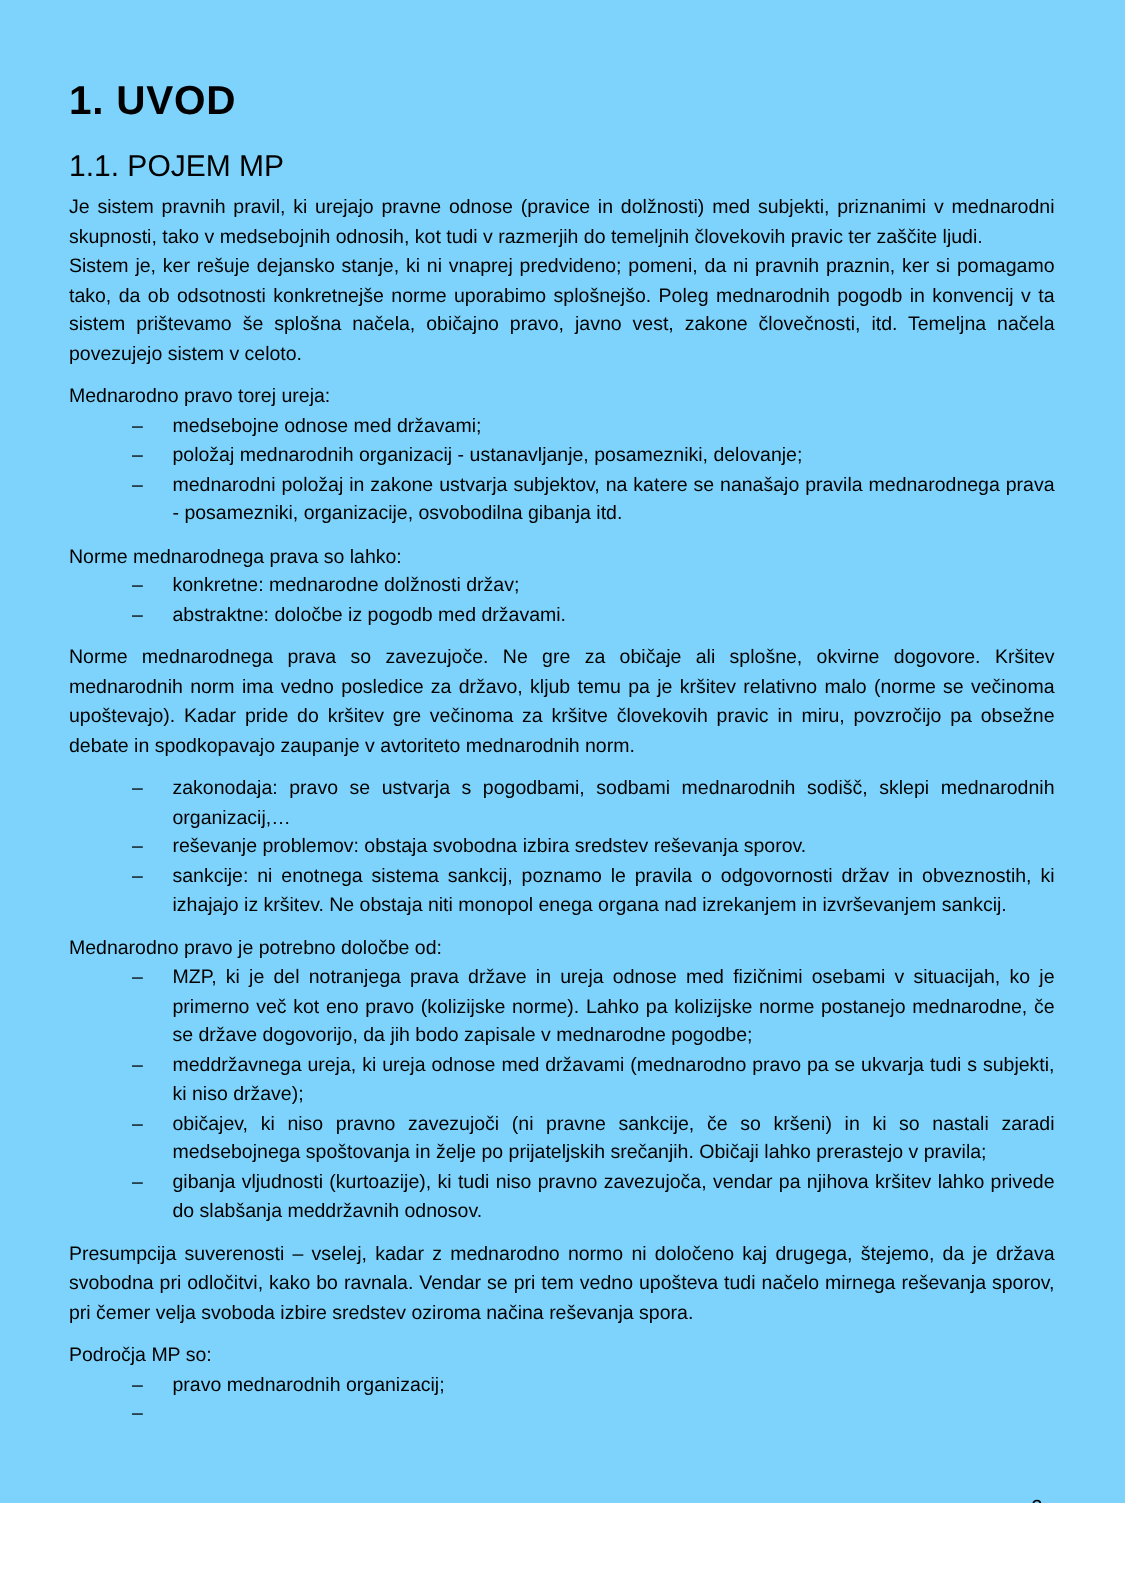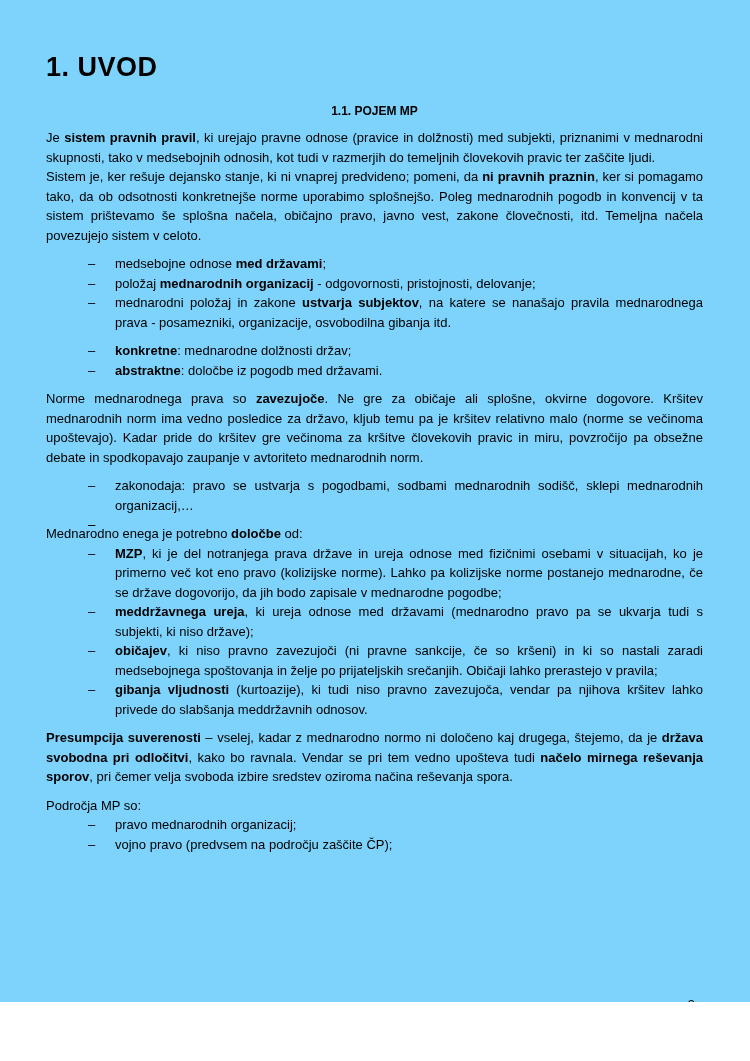--- a/index.html
+++ b/index.html
@@ -27,77 +27,79 @@
   }
   .title {
     font-size: 27px;
     line-height: 30px;
     font-weight: bold;
     margin: 0 0 19px 0;
     text-align: left;
     letter-spacing: 0.5px;
   }
   .heading {
-    font-size: 12px;
+    font-size: 20px;
     line-height: 20px;
-    font-weight: bold;
+    font-weight: normal;
     margin: 0 0 7px 0;
-    text-align: center;
+    text-align: left;
   }
   .para { margin: 0; }
   .spacer { height: 9px; }
   .bullet {
     position: relative;
     padding-left: 69px;
     margin: 0;
   }
   .bullet .dash {
     position: absolute;
     left: 42px;
     top: 0;
   }
-  .b { font-weight: bold; }
+  .b { font-weight: normal; }
   .page-num {
     position: absolute;
     right: 55px;
     top: 997px;
     font-size: 13.5px;
   }
 </style>
 </head>
 <body>
 
 <div class="page">
   <div class="doc">
     <div class="title">1. UVOD</div>
     <div class="heading">1.1. POJEM MP</div>
     <div id="doc-blocks">
         <div class="para"><span>Je </span><span class="b">sistem pravnih pravil</span><span>, ki urejajo pravne odnose (pravice in dolžnosti) med subjekti, priznanimi v mednarodni skupnosti, tako v medsebojnih odnosih, kot tudi v razmerjih do temeljnih človekovih pravic ter zaščite ljudi.</span></div>
         <div class="para"><span>Sistem je, ker rešuje dejansko stanje, ki ni vnaprej predvideno; pomeni, da </span><span class="b">ni pravnih praznin</span><span>, ker si pomagamo tako, da ob odsotnosti konkretnejše norme uporabimo splošnejšo. Poleg mednarodnih pogodb in konvencij v ta sistem prištevamo še splošna načela, običajno pravo, javno vest, zakone človečnosti, itd. Temeljna načela povezujejo sistem v celoto.</span></div>
         <div class="spacer"></div>
+        <div class="para"><span>Mednarodno pravo torej ureja:</span></div>
         <div class="bullet"><span class="dash">–</span><span>medsebojne odnose </span><span class="b">med državami</span><span>;</span></div>
-        <div class="bullet"><span class="dash">–</span><span>položaj </span><span class="b">mednarodnih organizacij</span><span> - odgovornosti, pristojnosti, delovanje;</span></div>
+        <div class="bullet"><span class="dash">–</span><span>položaj </span><span class="b">mednarodnih organizacij</span><span> - ustanavljanje, posamezniki, delovanje;</span></div>
         <div class="bullet"><span class="dash">–</span><span>mednarodni položaj in zakone </span><span class="b">ustvarja subjektov</span><span>, na katere se nanašajo pravila mednarodnega prava - posamezniki, organizacije, osvobodilna gibanja itd.</span></div>
         <div class="spacer"></div>
+        <div class="para"><span>Norme mednarodnega prava so lahko:</span></div>
         <div class="bullet"><span class="dash">–</span><span class="b">konkretne</span><span>: mednarodne dolžnosti držav;</span></div>
         <div class="bullet"><span class="dash">–</span><span class="b">abstraktne</span><span>: določbe iz pogodb med državami.</span></div>
         <div class="spacer"></div>
         <div class="para"><span>Norme mednarodnega prava so </span><span class="b">zavezujoče</span><span>. Ne gre za običaje ali splošne, okvirne dogovore. Kršitev mednarodnih norm ima vedno posledice za državo, kljub temu pa je kršitev relativno malo (norme se večinoma upoštevajo). Kadar pride do kršitev gre večinoma za kršitve človekovih pravic in miru, povzročijo pa obsežne debate in spodkopavajo zaupanje v avtoriteto mednarodnih norm.</span></div>
         <div class="spacer"></div>
         <div class="bullet"><span class="dash">–</span><span>zakonodaja: pravo se ustvarja s pogodbami, sodbami mednarodnih sodišč, sklepi mednarodnih organizacij,…</span></div>
-        <div class="bullet"><span class="dash">–</span></div>
-        <div class="bullet"><span class="dash">–</span></div>
+        <div class="bullet"><span class="dash">–</span><span>reševanje problemov: obstaja svobodna izbira sredstev reševanja sporov.</span></div>
+        <div class="bullet"><span class="dash">–</span><span>sankcije: ni enotnega sistema sankcij, poznamo le pravila o odgovornosti držav in obveznostih, ki izhajajo iz kršitev. Ne obstaja niti monopol enega organa nad izrekanjem in izvrševanjem sankcij.</span></div>
         <div class="spacer"></div>
-        <div class="para"><span>Mednarodno enega je potrebno </span><span class="b">določbe</span><span> od:</span></div>
+        <div class="para"><span>Mednarodno pravo je potrebno </span><span class="b">določbe</span><span> od:</span></div>
         <div class="bullet"><span class="dash">–</span><span class="b">MZP</span><span>, ki je del notranjega prava države in ureja odnose med fizičnimi osebami v situacijah, ko je primerno več kot eno pravo (kolizijske norme). Lahko pa kolizijske norme postanejo mednarodne, če se države dogovorijo, da jih bodo zapisale v mednarodne pogodbe;</span></div>
         <div class="bullet"><span class="dash">–</span><span class="b">meddržavnega ureja</span><span>, ki ureja odnose med državami (mednarodno pravo pa se ukvarja tudi s subjekti, ki niso države);</span></div>
         <div class="bullet"><span class="dash">–</span><span class="b">običajev</span><span>, ki niso pravno zavezujoči (ni pravne sankcije, če so kršeni) in ki so nastali zaradi medsebojnega spoštovanja in želje po prijateljskih srečanjih. Običaji lahko prerastejo v pravila;</span></div>
         <div class="bullet"><span class="dash">–</span><span class="b">gibanja vljudnosti</span><span> (kurtoazije), ki tudi niso pravno zavezujoča, vendar pa njihova kršitev lahko privede do slabšanja meddržavnih odnosov.</span></div>
         <div class="spacer"></div>
         <div class="para"><span class="b">Presumpcija suverenosti</span><span> – vselej, kadar z mednarodno normo ni določeno kaj drugega, štejemo, da je </span><span class="b">država svobodna pri odločitvi</span><span>, kako bo ravnala. Vendar se pri tem vedno upošteva tudi </span><span class="b">načelo mirnega reševanja sporov</span><span>, pri čemer velja svoboda izbire sredstev oziroma načina reševanja spora.</span></div>
         <div class="spacer"></div>
         <div class="para"><span>Področja MP so:</span></div>
         <div class="bullet"><span class="dash">–</span><span>pravo mednarodnih organizacij;</span></div>
-        <div class="bullet"><span class="dash">–</span><span>vojno pravo (predvsem na področju zaščite ČP);</span></div>
+        <div class="bullet"><span class="dash">–</span></div>
       </div>
   </div>
   <div class="page-num">2</div>
 </div>
 
 </body></html>

